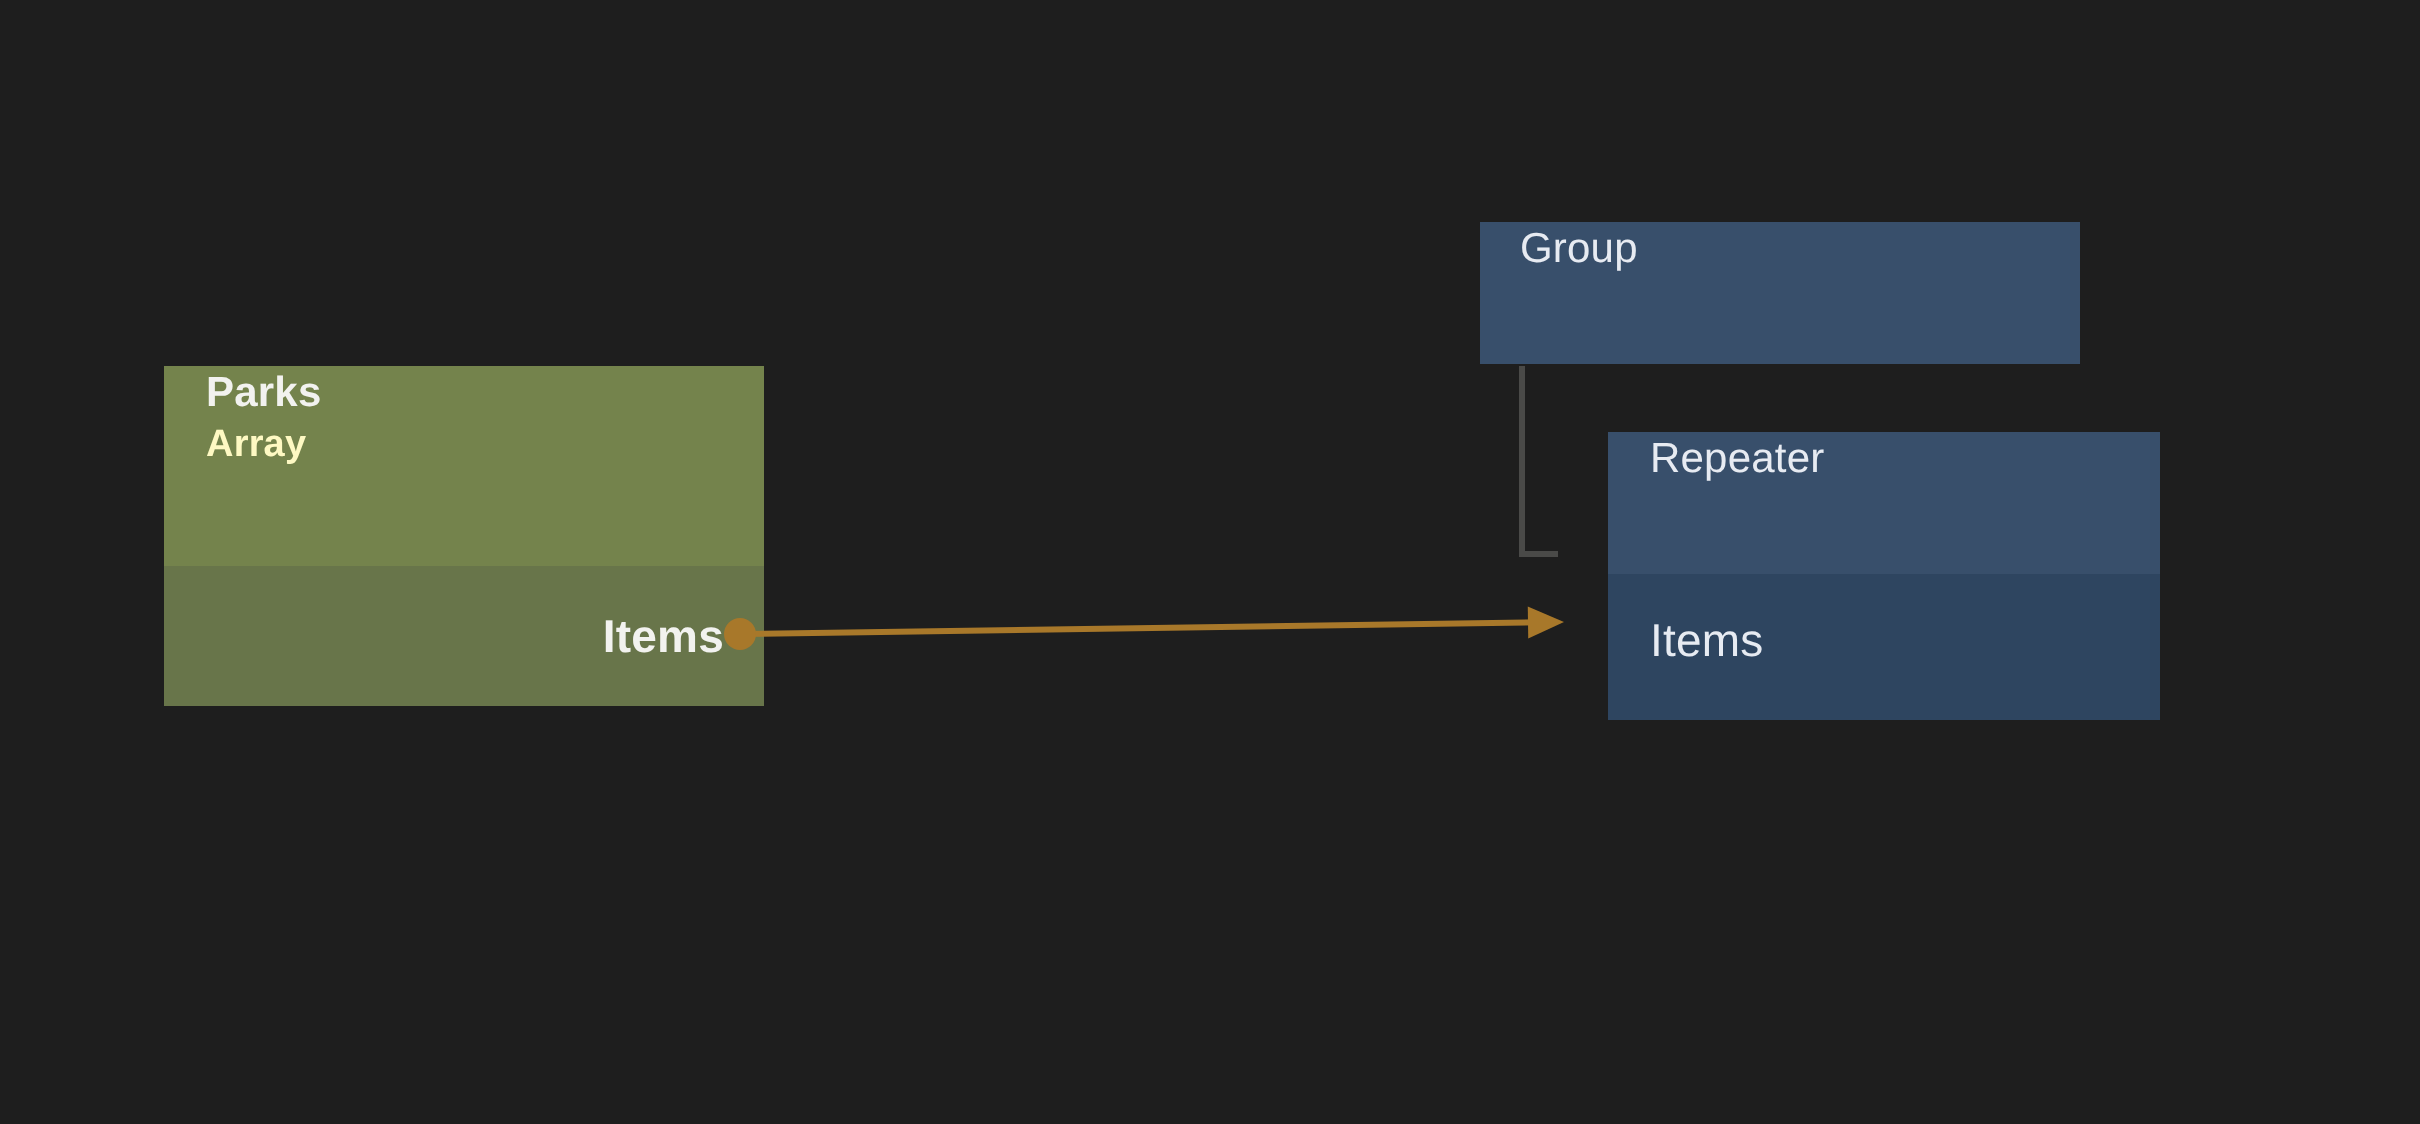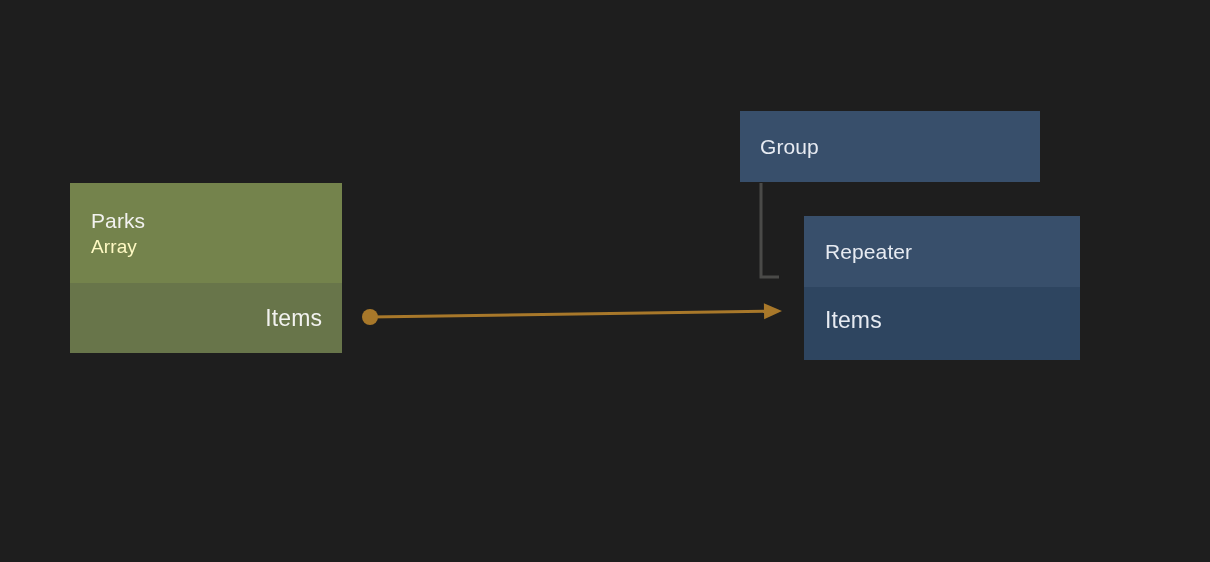--- a/index.html
+++ b/index.html
@@ -22,45 +22,45 @@
 
   
   .node {
     position: absolute;
     box-sizing: border-box;
   }
   .node-header {
     box-sizing: border-box;
     display: flex;
     flex-direction: column;
-    justify-content: center;
   }
   .node-body {
     box-sizing: border-box;
     position: relative;
   }
   .node-title {
     font-size: 21px;
     line-height: 27px;
     color: #f2f2ef;
     letter-spacing: 0.1px;
   }
   .node-subtitle {
     font-size: 19px;
     line-height: 25px;
     color: #fef9c3;
     letter-spacing: 0.1px;
   }
 
   
   .node-source {
-    left: 70px;
+    left: 82px;
     top: 183px;
-    width: 272px;
+    width: 300px;
     height: 170px;
+    font-weight: bold;
   }
   .node-source .node-header {
     height: 100px;
     background: #74834c;
     padding: 0 0 0 21px;
   }
   .node-source .node-body {
     height: 70px;
     background: #68754a;
   }

